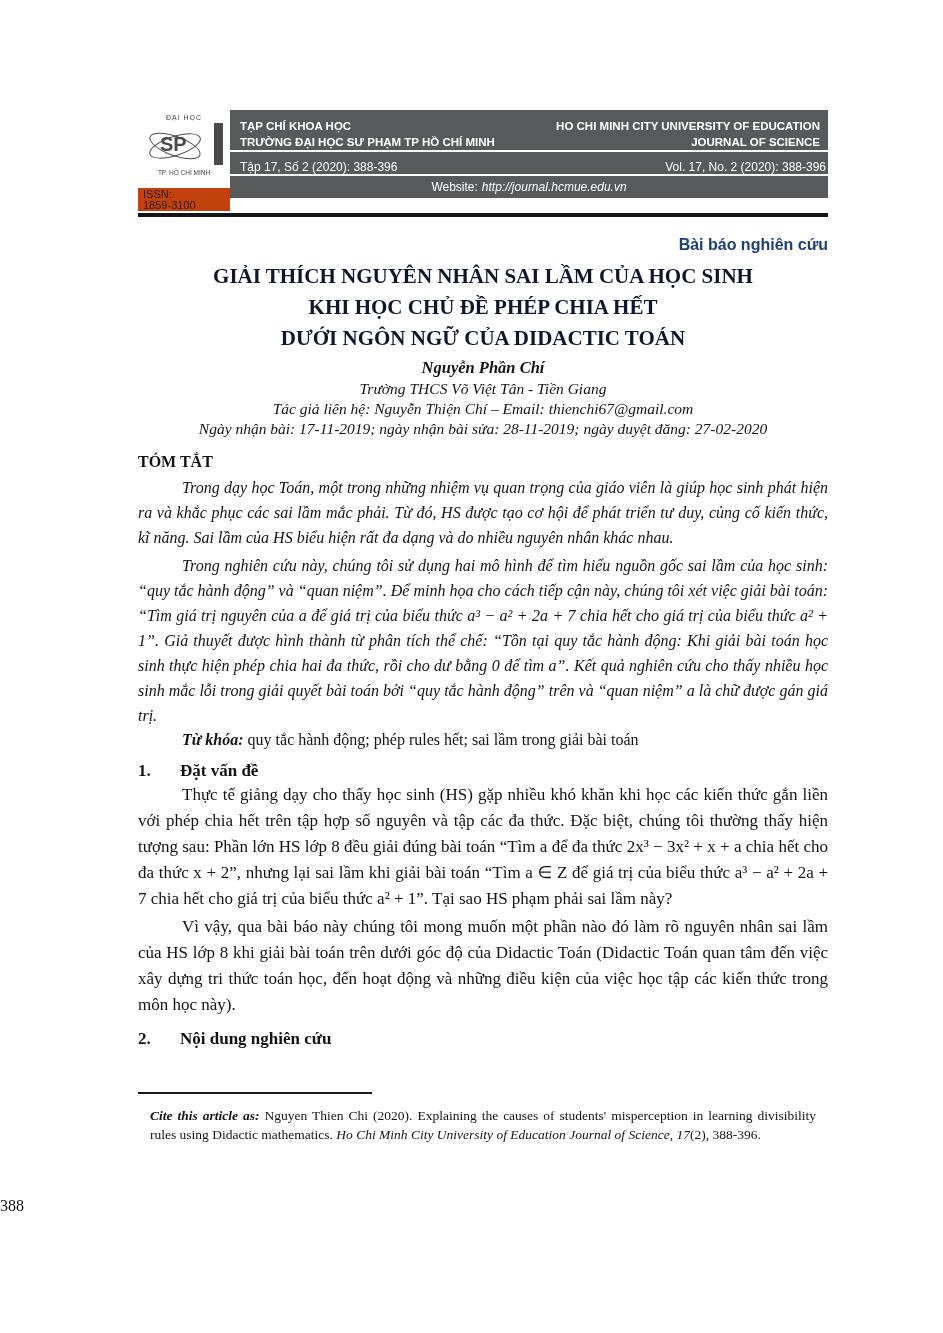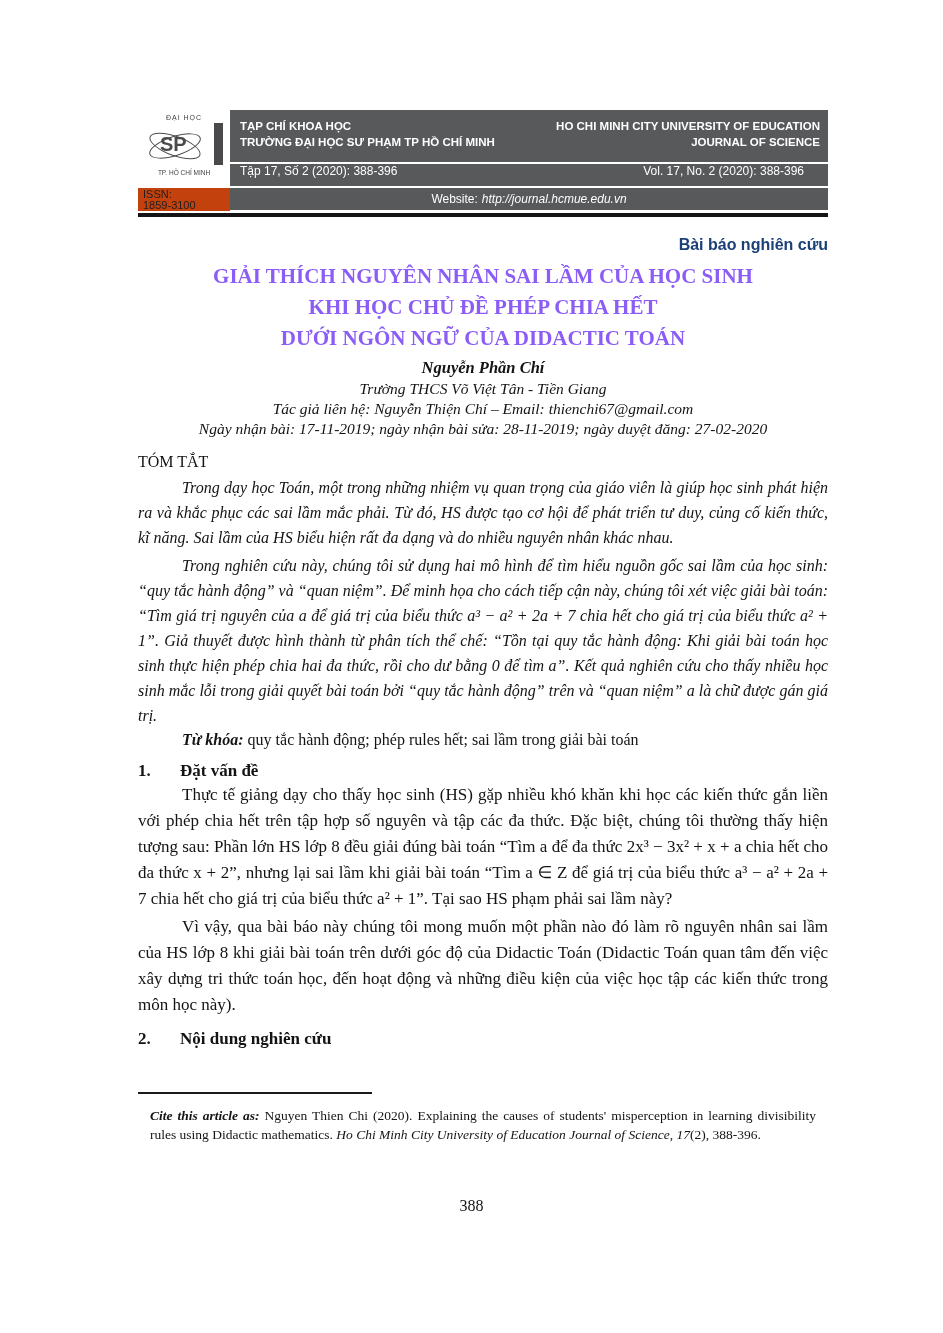--- a/index.html
+++ b/index.html
@@ -24,59 +24,59 @@
   .logo-orbit.o2{transform:rotate(20deg);}
   .logo-sp{position:absolute;left:22px;top:12px;font-family:"Liberation Sans",sans-serif;
     font-size:20px;font-weight:bold;color:#4a4a4c;}
   .logo-flag{position:absolute;right:7px;top:2px;width:9px;height:42px;background:#4a4a4c;}
   .logo-bottom{font-family:"Liberation Sans",sans-serif;font-size:6.5px;text-align:center;color:#3f3f41;}
   .issn{height:22px;padding:1px 0 0 5px;font-family:"Liberation Sans",sans-serif;
     font-size:11px;line-height:11px;color:#231f20;}
 
   .mast-right{flex:1;display:flex;flex-direction:column;background:#ffffff;}
   .mast-row{background:#58595b;color:#ffffff;font-family:"Liberation Sans",sans-serif;box-sizing:border-box;}
-  .row-titles{height:52px;display:flex;justify-content:space-between;
+  .row-titles{height:40px;display:flex;justify-content:space-between;
     padding:8px 8px 0 10px;font-weight:bold;font-size:11.5px;line-height:16px;margin-bottom:2px;gap:40px;}
   .mast-en{text-align:right;}
-  .row-vols{height:22px;display:flex;justify-content:space-between;align-items:flex-start;
-    padding:0 24px 0 10px;font-size:12px;margin-bottom:2px;}
+  .row-vols{height:22px;display:flex;justify-content:space-between;align-items:flex-end;
+    padding:0 2px 0 10px;font-size:12px;margin-bottom:2px;}
   .row-site{height:22px;display:flex;justify-content:center;align-items:center;font-size:12px;}
   .row-site .url{font-style:italic;margin-left:4px;}
   .mast-rule{margin:2px 0 0 138px;width:690px;height:4px;background:#151515;}
 
   
   .content{margin-left:138px;width:690px;}
   .article-type{margin:18px 0 0 0;text-align:right;font-family:"Liberation Sans",sans-serif;
     font-weight:bold;font-size:16px;line-height:20px;color:#1b3f77;}
-  .title{margin:6px 0 0 0;text-align:center;font-weight:bold;font-size:21px;line-height:31px;color:#8b5cf6;}
+  .title{margin:6px 0 0 0;text-align:center;font-weight:bold;font-size:21px;line-height:31px;color:#0f172a;}
   .author{margin:4px 0 0 0;text-align:center;font-weight:bold;font-style:italic;font-size:16.5px;line-height:20px;}
   .meta-line{margin:1px 0 0 0;text-align:center;font-style:italic;font-size:15.5px;line-height:19px;}
   .email{font-style:italic;}
 
   
-  .abstract-heading{margin:14px 0 0 0;font-weight:normal;font-size:16px;line-height:20px;}
+  .abstract-heading{margin:14px 0 0 0;font-weight:bold;font-size:16px;line-height:20px;}
   .abstract-p{margin:3px 0 0 0;font-style:italic;font-size:16px;line-height:25px;
     text-align:justify;text-indent:44px;}
   .keywords{margin:1px 0 0 0;font-size:16px;line-height:21px;text-indent:44px;text-align:justify;}
   .kw-label{font-weight:bold;font-style:italic;}
 
   
   .section-heading{margin:10px 0 0 0;font-weight:bold;font-size:17px;line-height:22px;}
   .sec-num{display:inline-block;width:42px;}
   .body-p{margin:0;font-size:17px;line-height:26px;text-align:justify;text-indent:44px;}
   .body-p + .body-p{margin-top:2px;}
 
   
   .footnote{position:absolute;left:138px;top:1092px;width:690px;}
   .footnote-rule{width:234px;border-top:2px solid #1a1a1a;margin-bottom:7px;}
   .cite{margin:12px;font-size:13.5px;line-height:19px;text-align:justify;}
   .cite-label{font-weight:bold;font-style:italic;}
   .it{font-style:italic;}
 
-  .page-number{position:absolute;top:1196px;left:0;width:943px;text-align:center;
+  .page-number{position:absolute;top:1196px;left:0;width:943px;text-align:left;
     font-size:16px;line-height:20px;}
 </style>
 </head>
 <body>
 
 <div class="page">
 
   <div class="masthead">
     <div class="mast-left">
       <div class="logo-box">

